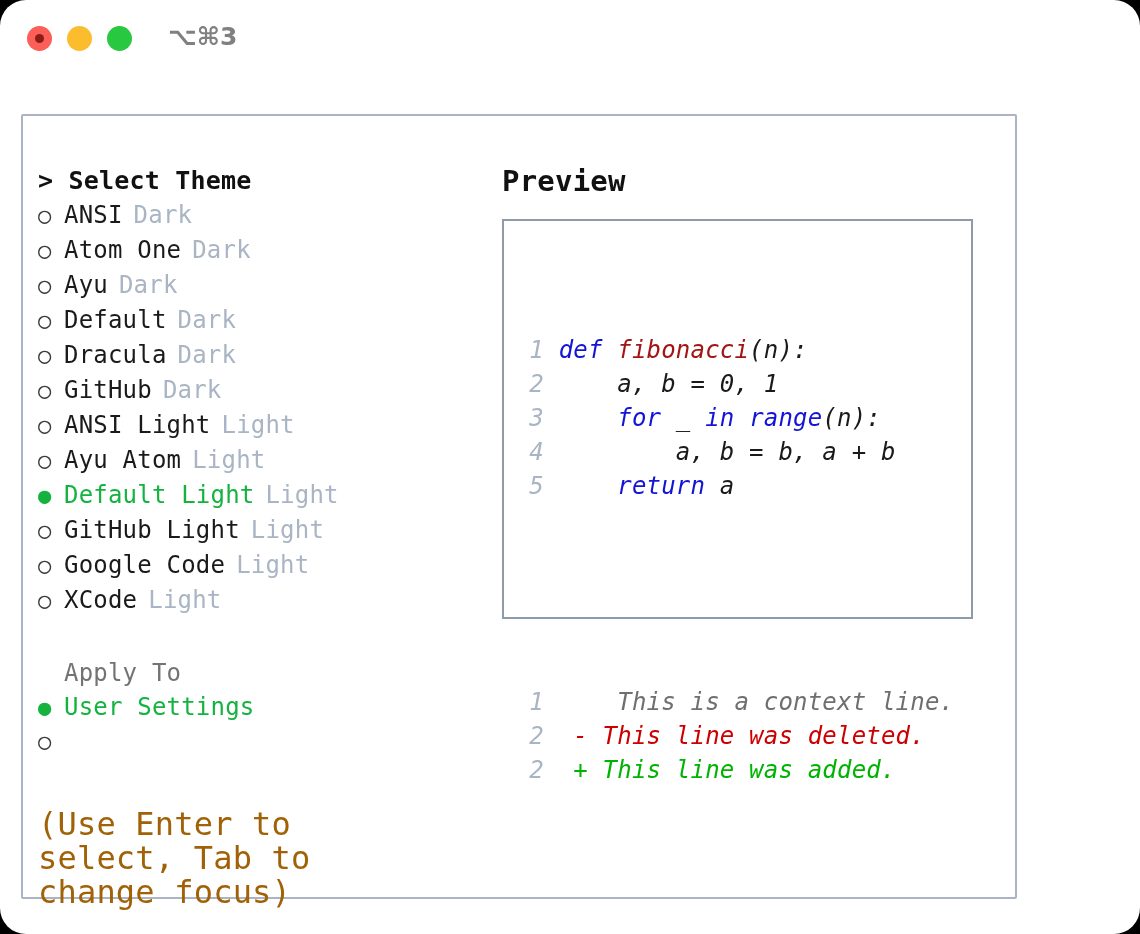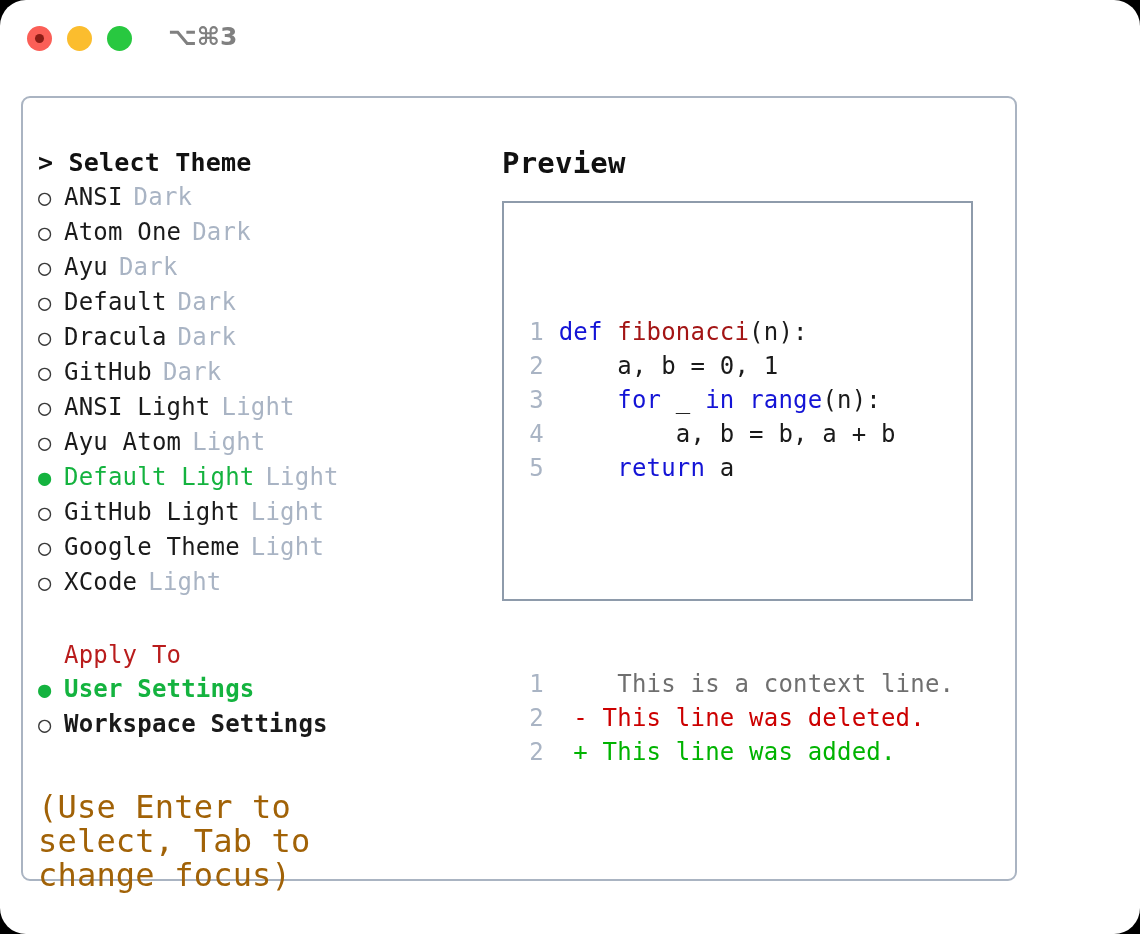--- a/index.html
+++ b/index.html
@@ -66,25 +66,25 @@
     font-weight: 700;
     color: #808080;
     letter-spacing: 0px;
     white-space: nowrap;
   }
 
   
   .panel {
     position: absolute;
     left: 21px;
-    top: 96px;
+    top: 114px;
     width: 992px;
     height: 781px;
     border: 2px solid #aab4c2;
-    border-radius: 9px;
+    border-radius: 2px;
     background: #ffffff;
   }
 
   .columns {
     position: absolute;
     left: 0; top: 0;
     width: 100%;
     height: 100%;
   }
 
@@ -132,37 +132,37 @@
   }
   .theme-tag {
     color: #a9b4c4;
     margin-left: 11px;
     font-weight: 500;
   }
 
   .apply-header {
     margin-top: 38px;
     font-size: 24px;
-    color: #b91c1c;
+    color: #737373;
     line-height: 34px;
     padding-left: 26px;
     white-space: pre;
     font-weight: 500;
     letter-spacing: 0.2px;
   }
 
   .apply-row {
     display: flex;
     align-items: baseline;
     line-height: 34px;
     font-size: 24px;
     white-space: pre;
     letter-spacing: 0.2px;
   }
-  .apply-row .apply-label { color: #1a1a1a; font-weight: 700; }
+  .apply-row .apply-label { color: #1a1a1a; font-weight: 400; }
   .apply-row.selected .apply-label { color: #14b33f; }
 
   .hint {
     margin-top: 48px;
     font-size: 32px;
     line-height: 34px;
     color: #a16207;
     width: 400px;
     letter-spacing: 0.2px;
   }
@@ -182,20 +182,21 @@
     letter-spacing: 0.2px;
   }
   .preview-box {
     margin-top: 21px;
     width: 471px;
     height: 400px;
     border: 2px solid #8e9bab;
     background: #ffffff;
     box-sizing: border-box;
     position: relative;
+    font-style: italic;
   }
   .code {
     position: absolute;
     left: 12px;
     top: 44px;
     font-size: 24px;
     line-height: 34px;
     white-space: pre;
     letter-spacing: 0.2px;
   }
@@ -239,28 +240,28 @@
             <div class="theme-row"><span class="marker">○</span><span class="theme-name">ANSI</span><span class="theme-tag">Dark</span></div>
             <div class="theme-row"><span class="marker">○</span><span class="theme-name">Atom One</span><span class="theme-tag">Dark</span></div>
             <div class="theme-row"><span class="marker">○</span><span class="theme-name">Ayu</span><span class="theme-tag">Dark</span></div>
             <div class="theme-row"><span class="marker">○</span><span class="theme-name">Default</span><span class="theme-tag">Dark</span></div>
             <div class="theme-row"><span class="marker">○</span><span class="theme-name">Dracula</span><span class="theme-tag">Dark</span></div>
             <div class="theme-row"><span class="marker">○</span><span class="theme-name">GitHub</span><span class="theme-tag">Dark</span></div>
             <div class="theme-row"><span class="marker">○</span><span class="theme-name">ANSI Light</span><span class="theme-tag">Light</span></div>
             <div class="theme-row"><span class="marker">○</span><span class="theme-name">Ayu Atom</span><span class="theme-tag">Light</span></div>
             <div class="theme-row selected"><span class="marker sel">●</span><span class="theme-name">Default Light</span><span class="theme-tag">Light</span></div>
             <div class="theme-row"><span class="marker">○</span><span class="theme-name">GitHub Light</span><span class="theme-tag">Light</span></div>
-            <div class="theme-row"><span class="marker">○</span><span class="theme-name">Google Theme</span><span class="theme-tag">Light</span></div>
+            <div class="theme-row"><span class="marker">○</span><span class="theme-name">Google Code</span><span class="theme-tag">Light</span></div>
             <div class="theme-row"><span class="marker">○</span><span class="theme-name">XCode</span><span class="theme-tag">Light</span></div>
           </div>
 
         <div class="apply-header">Apply To</div>
         <div id="apply-list">
             <div class="apply-row selected"><span class="marker sel">●</span><span class="apply-label">User Settings</span></div>
-            <div class="apply-row"><span class="marker">○</span><span class="apply-label">Workspace Settings</span></div>
+            <div class="apply-row"><span class="marker">○</span></div>
           </div>
 
         <div class="hint">(Use Enter to select, Tab to change focus)</div>
       </div>
 
       <div class="right-col">
         <div class="preview-title">Preview</div>
         <div class="preview-box">
           <div class="code">
             <div id="code-lines"><div class="code-line"><span class="lineno">1</span> <span class="tok-kw">def </span><span class="tok-fn">fibonacci</span><span class="tok-plain">(n):</span></div><div class="code-line"><span class="lineno">2</span> <span class="tok-plain">    a, b = 0, 1</span></div><div class="code-line"><span class="lineno">3</span> <span class="tok-plain">    </span><span class="tok-kw">for</span><span class="tok-plain"> _ </span><span class="tok-kw">in</span><span class="tok-plain"> </span><span class="tok-kw">range</span><span class="tok-plain">(n):</span></div><div class="code-line"><span class="lineno">4</span> <span class="tok-plain">        a, b = b, a + b</span></div><div class="code-line"><span class="lineno">5</span> <span class="tok-plain">    </span><span class="tok-kw">return</span><span class="tok-plain"> a</span></div></div>

